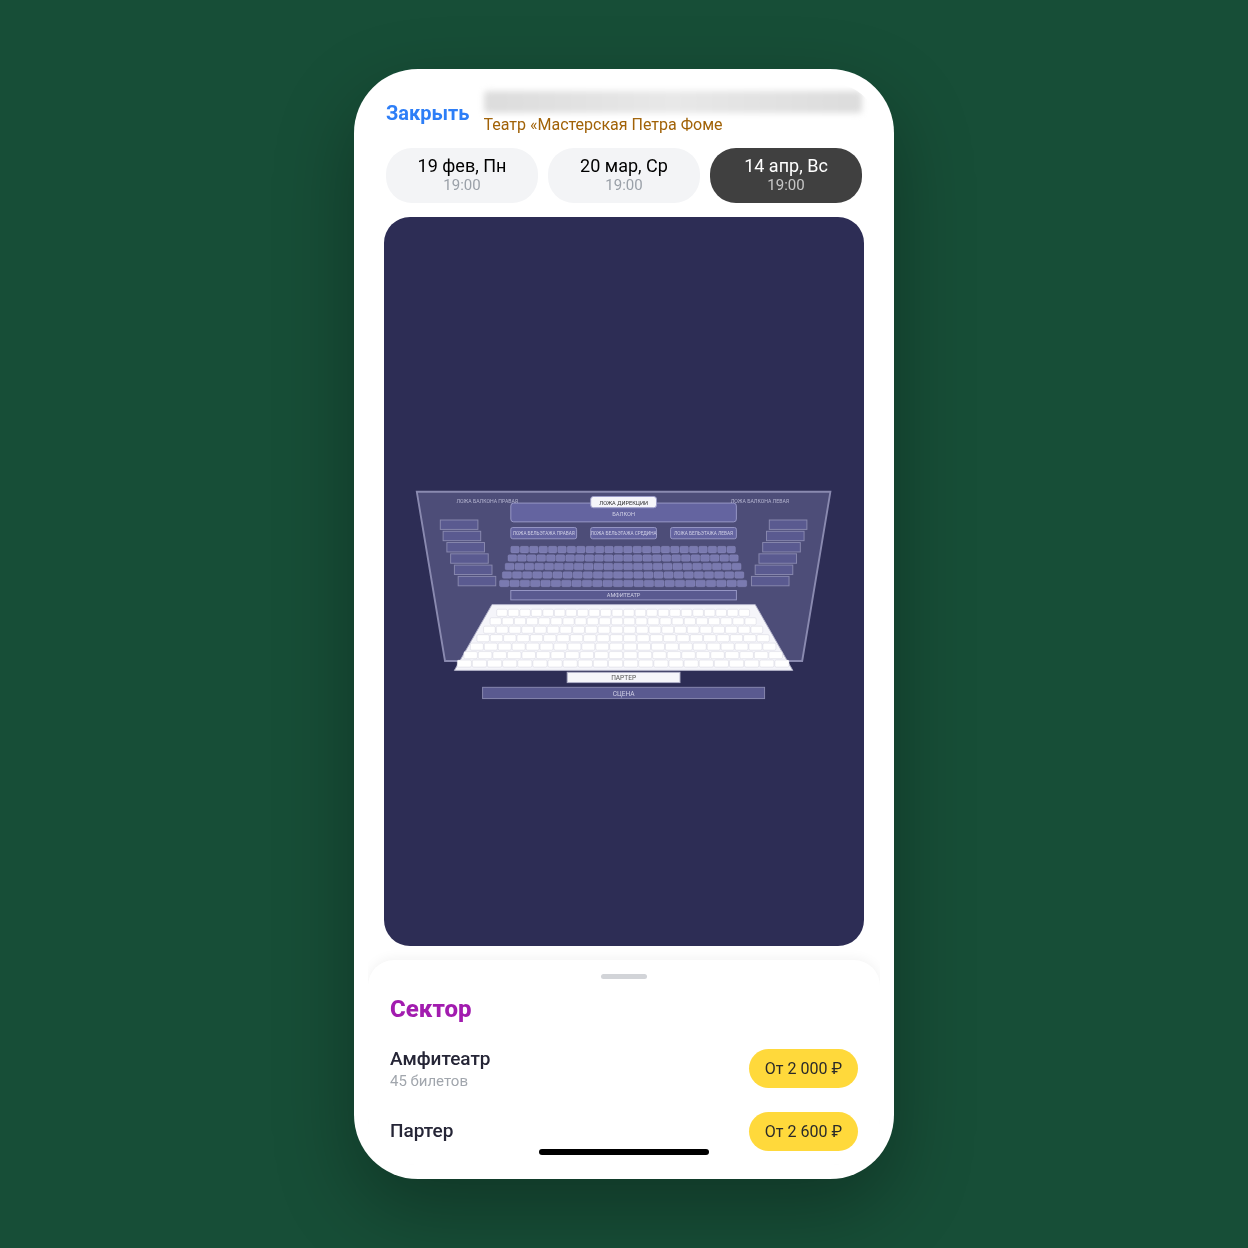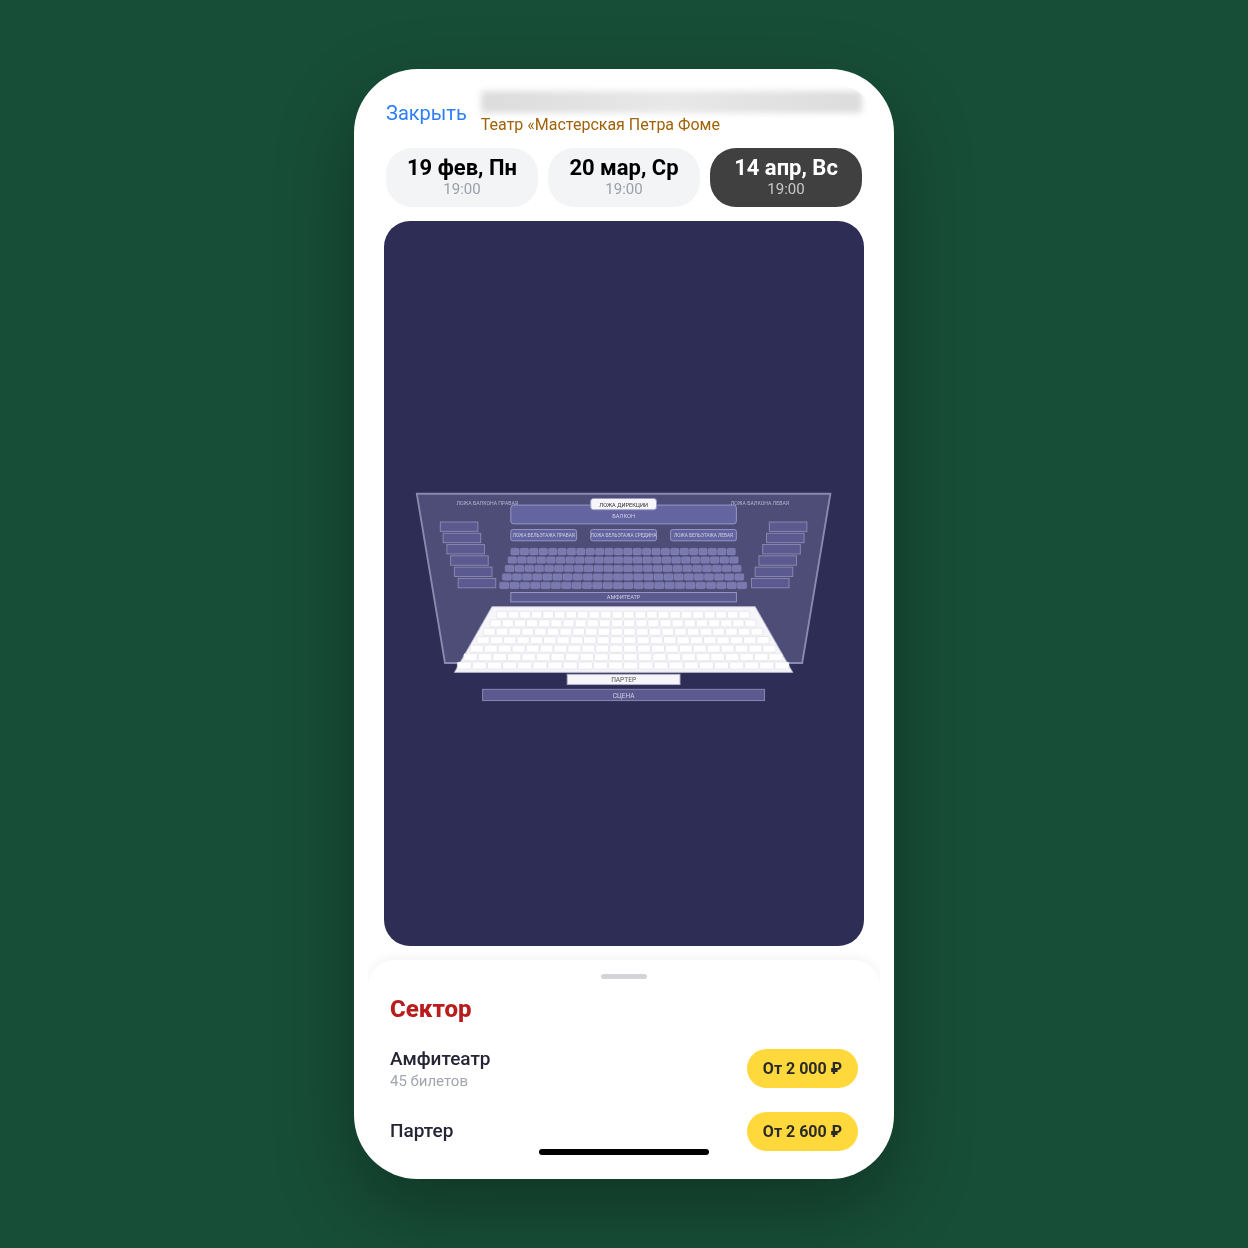--- a/index.html
+++ b/index.html
@@ -41,21 +41,21 @@
     }
     .status-right { display: flex; gap: 7px; align-items: center; }
     .status-right svg { display:block; }
     
     .header-row {
       display: flex;
       align-items: center;
       padding: 8px 18px 10px;
       gap: 14px;
     }
-    .close-link { color: #2d7ef7; font-size: 20px; font-weight: 400; }
+    .close-link { color: #2d7ef7; font-size: 20px; font-weight: 700; }
     .title-block { flex: 1; min-width: 0; }
     .title-blur {
       height: 22px;
       background: linear-gradient(90deg,#dcdcdc 0%, #e8e8e8 50%, #dcdcdc 100%);
       border-radius: 4px;
       filter: blur(3px);
       margin-bottom: 2px;
     }
     .venue-sub {
       color: #a16207;
@@ -70,21 +70,21 @@
       padding: 4px 18px 14px;
     }
     .date-pill {
       flex: 1;
       background: #f3f4f6;
       border-radius: 26px;
       text-align: center;
       padding: 7px 10px 9px;
     }
     .date-pill.active { background: #404040; color: #fff; }
-    .date-main { font-size: 22px; font-weight: 700; white-space: nowrap; }
+    .date-main { font-size: 18px; font-weight: 400; white-space: nowrap; }
     .date-time { font-size: 15px; opacity: .7; }
     .date-pill:not(.active) .date-time { color: #9aa0a8; opacity:1; }
     
     .map-area {
       margin: 0 16px;
       background: #2d2d55;
       border-radius: 26px;
       flex: 1;
       display: flex;
       align-items: center;
@@ -94,34 +94,34 @@
     .map-area svg { width: 94%; }
     
     .sheet {
       background: #fff;
       border-radius: 26px 26px 0 0;
       padding: 14px 22px 0;
       margin-top: 14px;
       box-shadow: 0 -2px 12px rgba(0,0,0,0.05);
     }
     .grabber { width: 46px; height: 5px; background: #d2d4d8; border-radius: 3px; margin: 0 auto 16px; }
-    .sheet-title { font-size: 24px; font-weight: 800; color: #b91c1c; margin-bottom: 16px; }
+    .sheet-title { font-size: 24px; font-weight: 800; color: #a21caf; margin-bottom: 16px; }
     .sector-row {
       display: flex;
       align-items: center;
       justify-content: space-between;
       padding: 8px 0 14px;
     }
     .sector-info .sec-name { font-size: 19px; font-weight: 500; color: #252536; }
     .sector-info .sec-count { font-size: 15px; color: #a1a6ad; margin-top: 2px; }
     .price-pill {
       background: #ffd93b;
       color: #2a2a2a;
       font-size: 16px;
-      font-weight: 700;
+      font-weight: 400;
       padding: 10px 16px;
       border-radius: 22px;
       white-space: nowrap;
     }
     
     .home-ind {
       position: absolute;
       left: 50%; transform: translateX(-50%);
       bottom: 10px;
       width: 170px; height: 6px;

